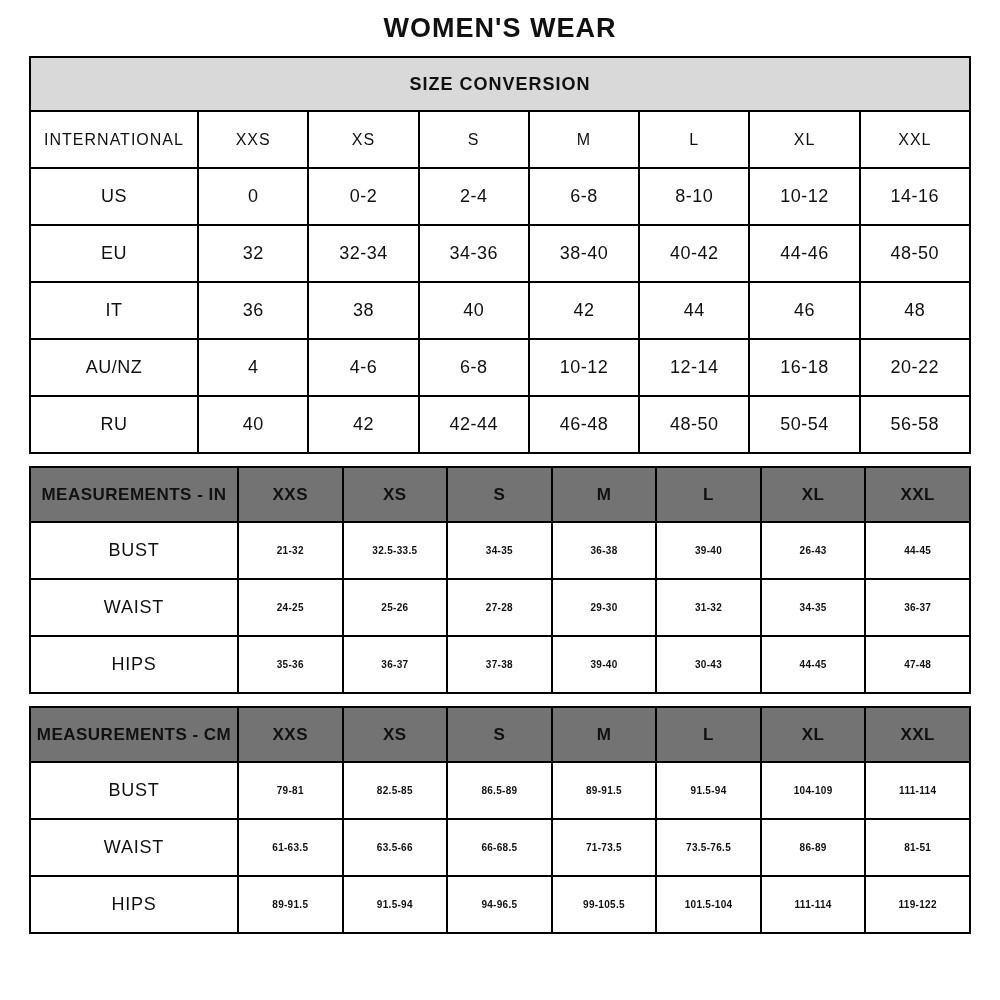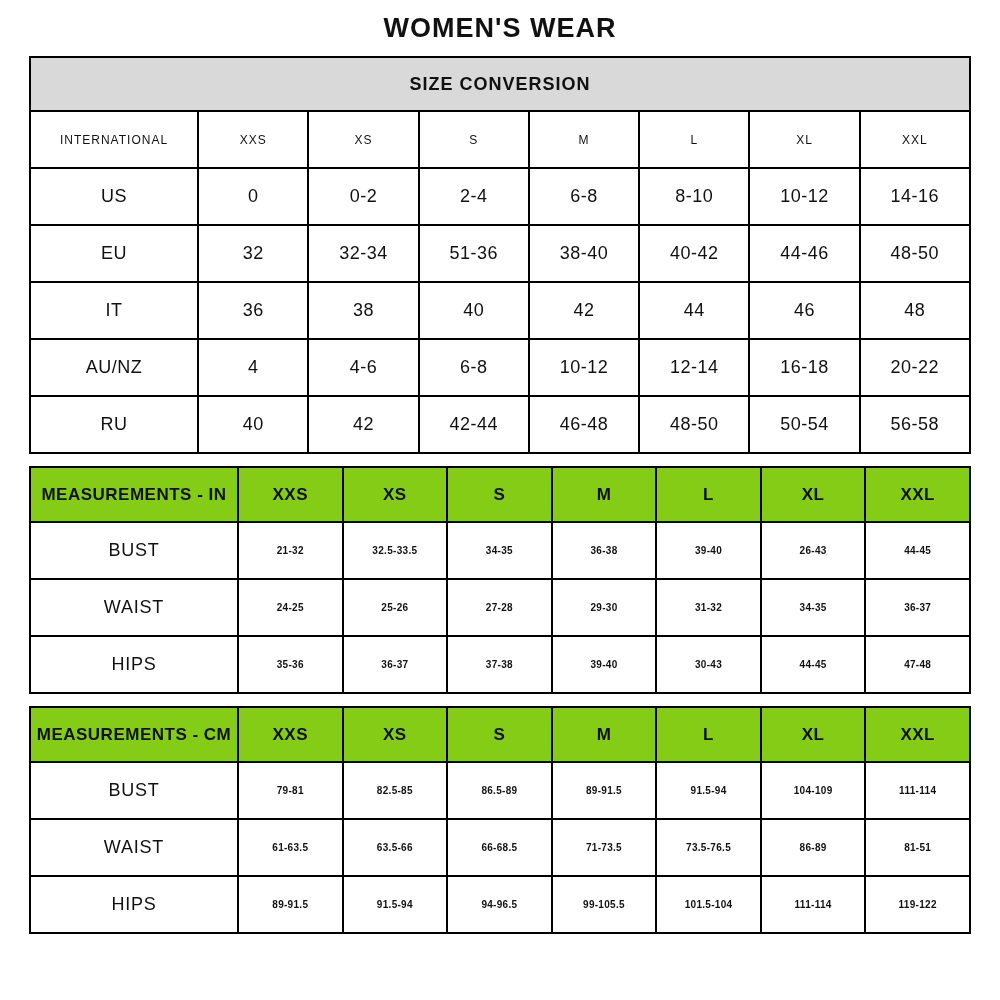--- a/index.html
+++ b/index.html
@@ -37,32 +37,32 @@
   #size-table .banner th {
     background: #d9d9d9;
     height: 54px;
     font-size: 18px;
     font-weight: 700;
     letter-spacing: 1px;
   }
   #size-table .cols th {
     height: 57px;
     font-weight: 400;
-    font-size: 12px;
+    font-size: 16px;
     letter-spacing: 1px;
   }
   #size-table tbody th, #size-table tbody td {
     height: 57px;
     font-weight: 400;
     font-size: 18px;
     letter-spacing: 0.5px;
   }
   
   .measure-table thead th {
-    background: #84cc16;
+    background: #737373;
     height: 55px;
     font-size: 17px;
     font-weight: 700;
     letter-spacing: 0.5px;
   }
   .measure-table tbody th {
     height: 57px;
     font-weight: 400;
     font-size: 18px;
     letter-spacing: 0.8px;
@@ -117,21 +117,21 @@
           <td>2-4</td>
           <td>6-8</td>
           <td>8-10</td>
           <td>10-12</td>
           <td>14-16</td>
         </tr>
         <tr>
           <th>EU</th>
           <td>32</td>
           <td>32-34</td>
-          <td>51-36</td>
+          <td>34-36</td>
           <td>38-40</td>
           <td>40-42</td>
           <td>44-46</td>
           <td>48-50</td>
         </tr>
         <tr>
           <th>IT</th>
           <td>36</td>
           <td>38</td>
           <td>40</td>

